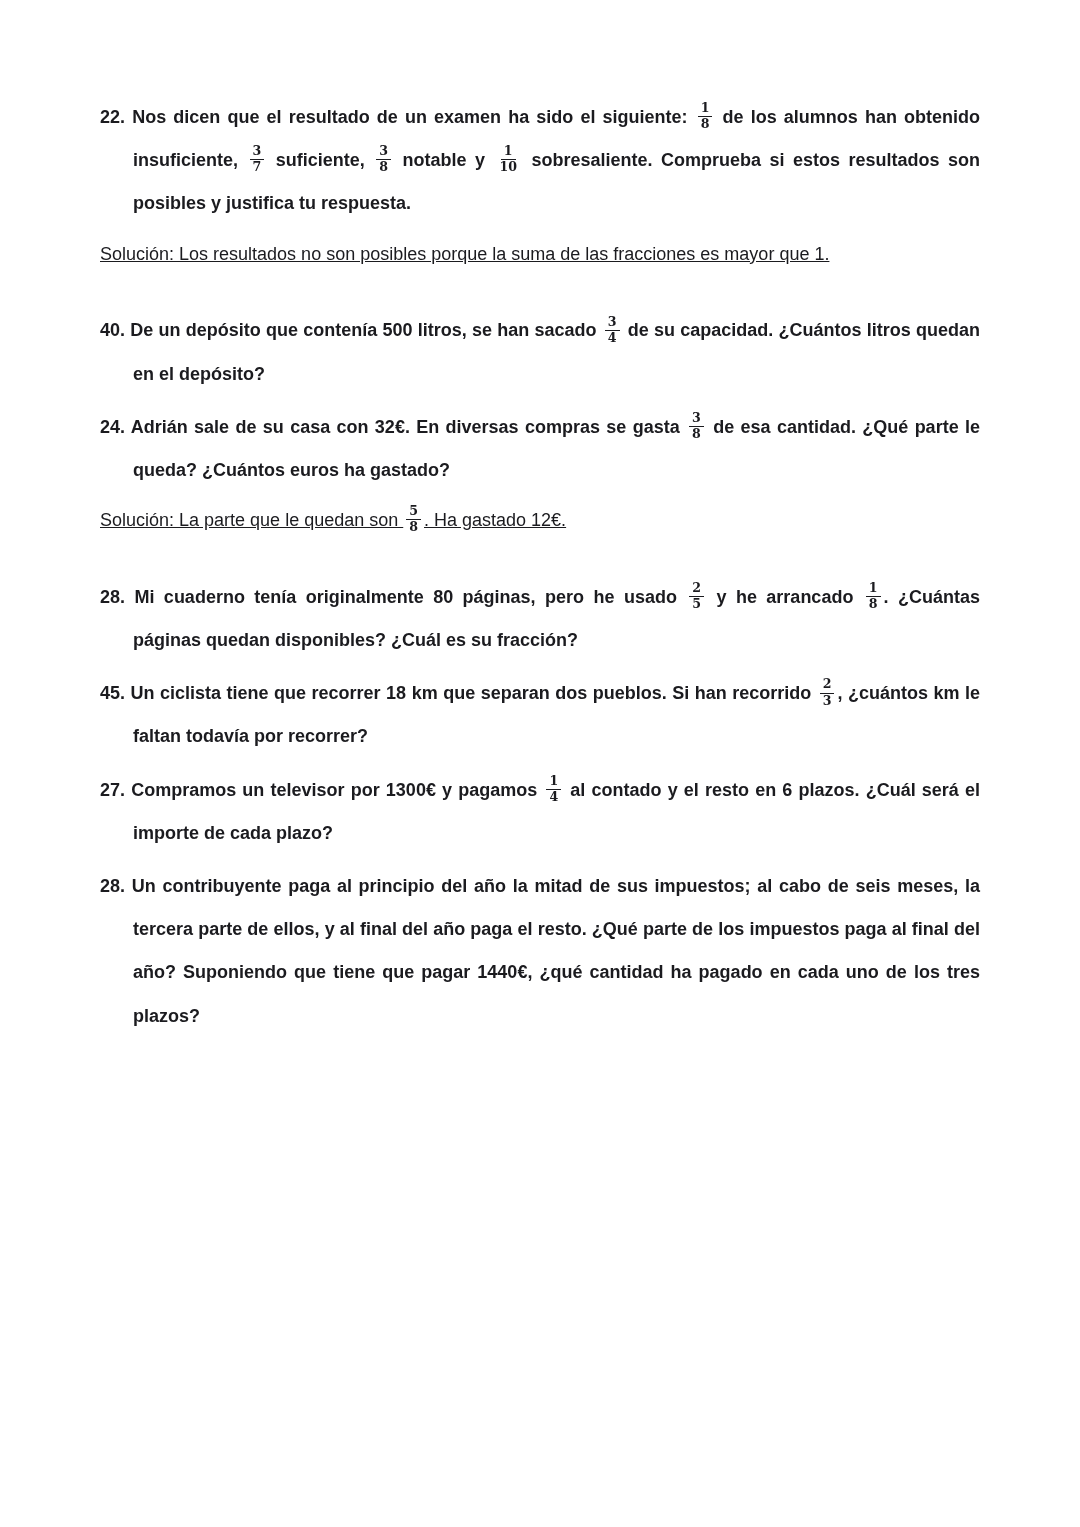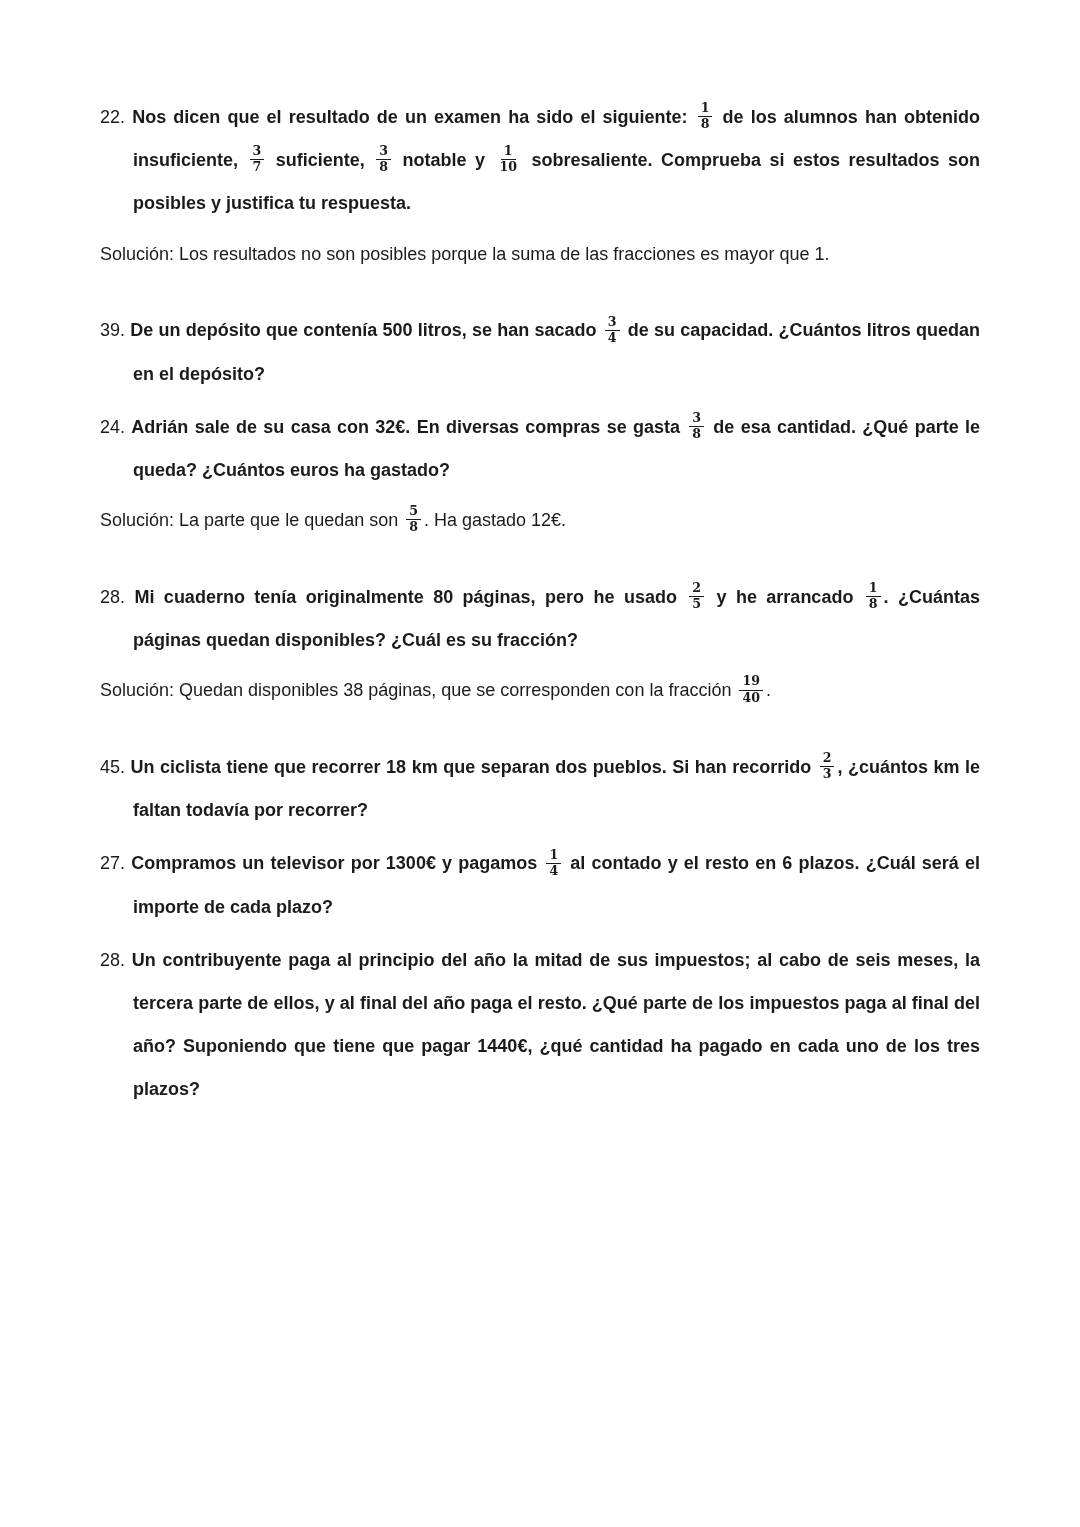--- a/index.html
+++ b/index.html
@@ -24,27 +24,28 @@
   .problem { margin: 0; }
   .statement {
     font-weight: 700;
     font-size: 18px;
     line-height: 2.4;
     text-align: justify;
     padding-left: 33px;
     text-indent: -33px;
     margin: 0 0 10px 0;
   }
-  .pnum { font-weight: 400; }
+  .pnum { font-weight: 700; }
   .solution {
     font-weight: 400;
     font-size: 18px;
     line-height: 2.1;
     text-align: left;
     margin: 0 0 36px 0;
+    text-decoration: underline;
   }
   .frac {
     display: inline-flex;
     flex-direction: column;
     align-items: center;
     vertical-align: middle;
     font-family: "DejaVu Serif", "Liberation Serif", serif;
     font-weight: 700;
     font-size: 0.70em;
     line-height: 1.12;
@@ -76,21 +77,21 @@
             </span> suficiente, <span class="frac">
               <span class="num">3</span>
               <span class="den">8</span>
             </span> notable y <span class="frac">
               <span class="num">1</span>
               <span class="den">10</span>
             </span> sobresaliente. Comprueba si estos resultados son posibles y justifica tu respuesta.</span></p>
         <p class="solution">Solución: Los resultados no son posibles porque la suma de las fracciones es mayor que 1.</p>
       </article>
       <article class="problem">
-        <p class="statement"><span class="pnum">39. </span><span>De un depósito que contenía 500 litros, se han sacado <span class="frac">
+        <p class="statement"><span class="pnum">40. </span><span>De un depósito que contenía 500 litros, se han sacado <span class="frac">
               <span class="num">3</span>
               <span class="den">4</span>
             </span> de su capacidad. ¿Cuántos litros quedan en el depósito?</span></p>
       </article>
       <article class="problem">
         <p class="statement"><span class="pnum">24. </span><span>Adrián sale de su casa con 32€. En diversas compras se gasta <span class="frac">
               <span class="num">3</span>
               <span class="den">8</span>
             </span> de esa cantidad. ¿Qué parte le queda? ¿Cuántos euros ha gastado?</span></p>
         <p class="solution">Solución: La parte que le quedan son <span class="frac">
@@ -99,24 +100,20 @@
           </span>. Ha gastado 12€.</p>
       </article>
       <article class="problem">
         <p class="statement"><span class="pnum">28. </span><span>Mi cuaderno tenía originalmente 80 páginas, pero he usado <span class="frac">
               <span class="num">2</span>
               <span class="den">5</span>
             </span> y he arrancado <span class="frac">
               <span class="num">1</span>
               <span class="den">8</span>
             </span>. ¿Cuántas páginas quedan disponibles? ¿Cuál es su fracción?</span></p>
-        <p class="solution">Solución: Quedan disponibles 38 páginas, que se corresponden con la fracción <span class="frac">
-            <span class="num">19</span>
-            <span class="den">40</span>
-          </span>.</p>
       </article>
       <article class="problem">
         <p class="statement"><span class="pnum">45. </span><span>Un ciclista tiene que recorrer 18 km que separan dos pueblos. Si han recorrido <span class="frac">
               <span class="num">2</span>
               <span class="den">3</span>
             </span>, ¿cuántos km le faltan todavía por recorrer?</span></p>
       </article>
       <article class="problem">
         <p class="statement"><span class="pnum">27. </span><span>Compramos un televisor por 1300€ y pagamos <span class="frac">
               <span class="num">1</span>

